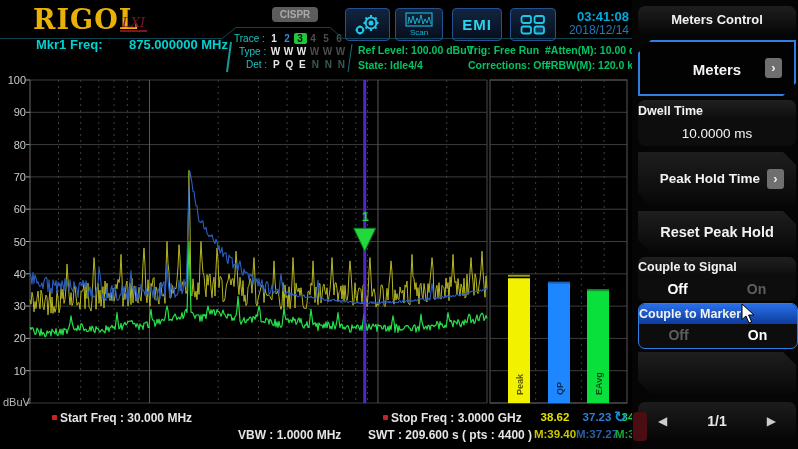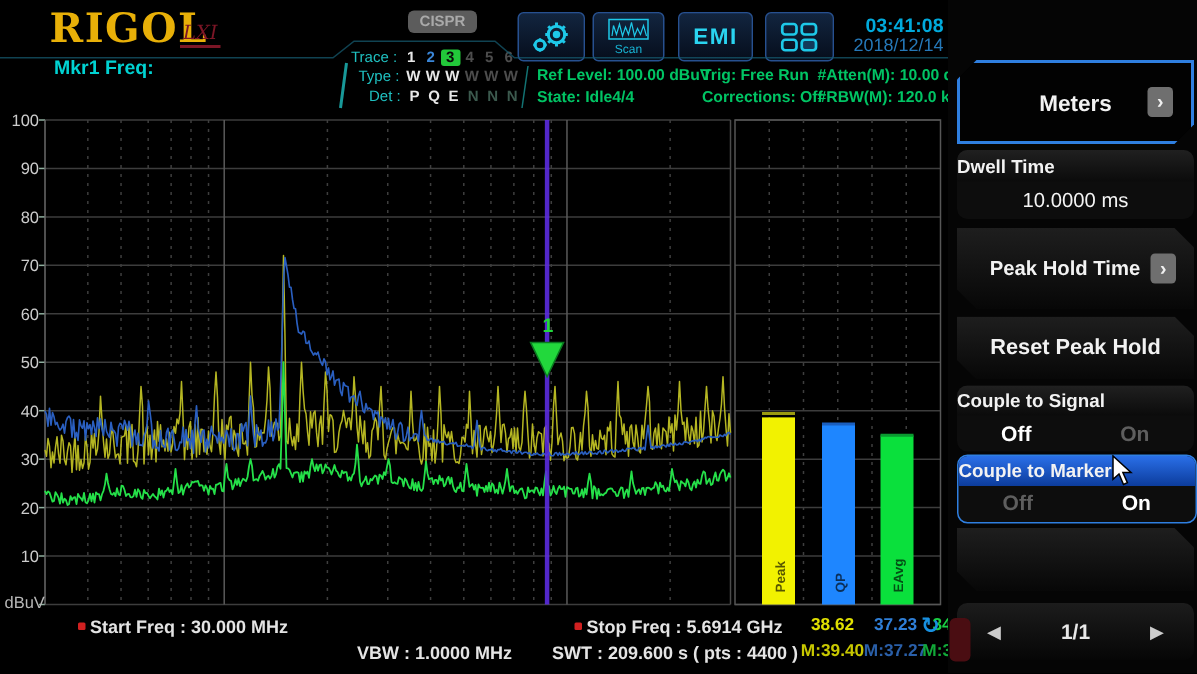--- a/index.html
+++ b/index.html
@@ -158,20 +158,21 @@
         <line x1="587" y1="290.1438" x2="609" y2="290.1438" stroke="#0a9a30" stroke-width="2"></line>
         <text x="602" y="395" transform="rotate(-90 602 395)" fill="rgba(0,0,0,0.65)" font-size="9" font-weight="bold" font-family="Liberation Sans, sans-serif">EAvg</text>
       </g>
     </svg>
 
   <div class="abs logo">RIGOL</div>
   <div class="abs lxi">LXI</div>
 
   <div class="abs mkr-row" style="top:37px">
     <span>Mkr1 Freq:</span>
+    <span>875.000000 MHz</span>
   </div>
 
   <div class="abs cispr">CISPR</div>
 
   <div class="abs legend-row" style="top:33px">
     <span>Trace :</span>
     <b class="tr1">1</b><b class="tr2">2</b><b class="tr3">3</b><b class="trdim">4</b><b class="trdim">5</b><b class="trdim">6</b>
   </div>
   <div class="abs legend-row" style="top:59px;padding-left:12px">
     <span>Det :</span>
@@ -234,34 +235,35 @@
     <path d="M352 44 L348 72" stroke="#1fc0c0" stroke-width="1" opacity="0.6"></path>
   </svg>
 
   <div class="abs ybase" style="left:3px;top:396px">dBuV</div>
 
   <div class="abs bot" style="left:52px;top:411px">
     <span class="reddot"></span><span>Start Freq : 30.000 MHz</span>
   </div>
   <div class="abs bot" style="left:238px;top:428px">VBW : 1.0000 MHz</div>
   <div class="abs bot" style="left:383px;top:411px">
-    <span class="reddot"></span><span>Stop Freq : 5.6914 GHz</span>
+    <span class="reddot"></span><span>Stop Freq : 3.0000 GHz</span>
   </div>
   <div class="abs bot" style="left:368px;top:428px">SWT : 209.600 s ( pts : 4400 )</div>
 
   <div class="abs rd rd-peak" style="left:492px;top:411px">38.62</div>
   <div class="abs rd rd-qp" style="left:534px;top:411px">37.23</div>
   <div class="abs rd rd-eavg" style="left:573px;top:411px">34.90</div>
   <div class="abs loop-ico" style="left:614px;top:408px">↻</div>
   <div class="abs rd rd-m-peak" style="left:492px;top:428px">M:39.40</div>
   <div class="abs rd rd-m-qp" style="left:534px;top:428px">M:37.27</div>
   <div class="abs rd rd-m-eavg" style="left:573px;top:428px">M:34.94</div>
 
   <div class="abs side"></div>
 
+  <div class="abs skey skey-plain" style="top:6px;height:28px;line-height:28px;font-size:13px">Meters Control</div>
 
   <div class="abs skey" style="top:40px;height:56px;line-height:56px;font-size:15px;background:#020202;
        border:2px solid #2f7fe0;box-sizing:border-box;clip-path:polygon(13px 0,100% 0,100% calc(100% - 13px),calc(100% - 13px) 100%,0 100%,0 13px);">
     <span>Meters</span>
     <span class="arrowbox">›</span>
   </div>
 
   <div class="abs grp" style="top:100px;height:46px">
     <div class="grp-head" style="height:21px;line-height:22px">Dwell Time</div>
     <div style="height:25px;line-height:25px;text-align:center;font-size:13.5px;color:#f4f4f4">10.0000 ms</div>

